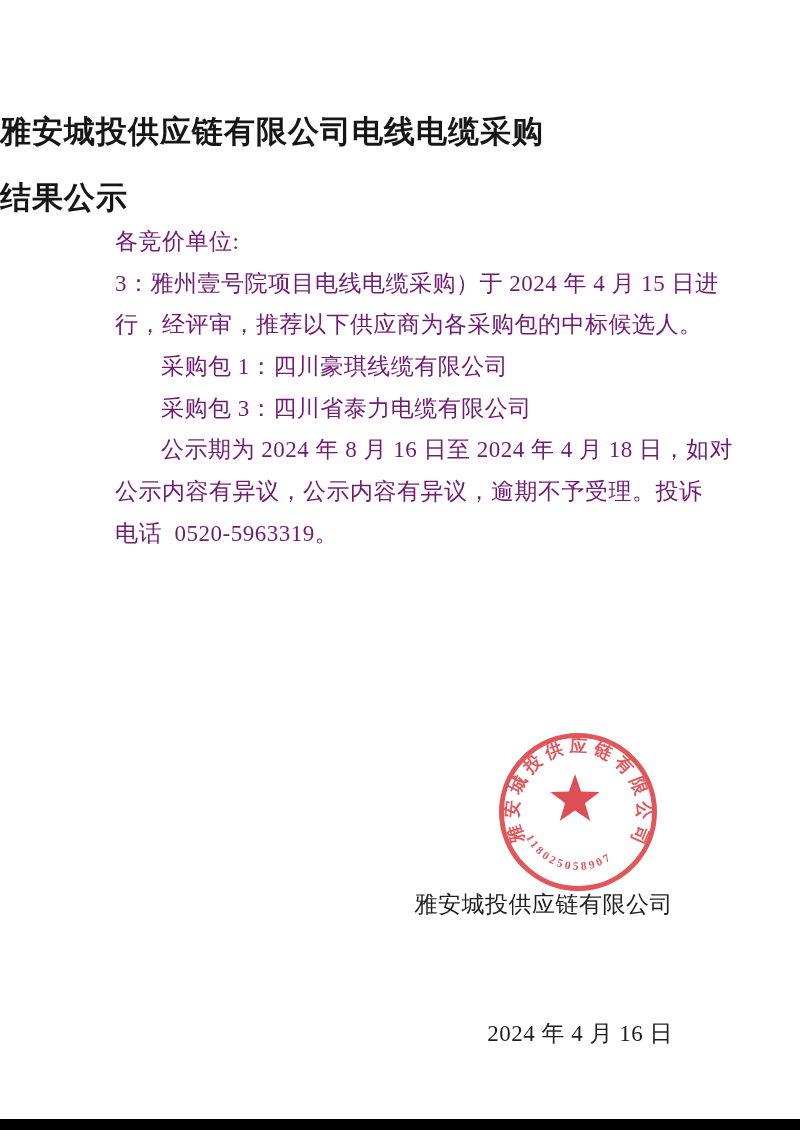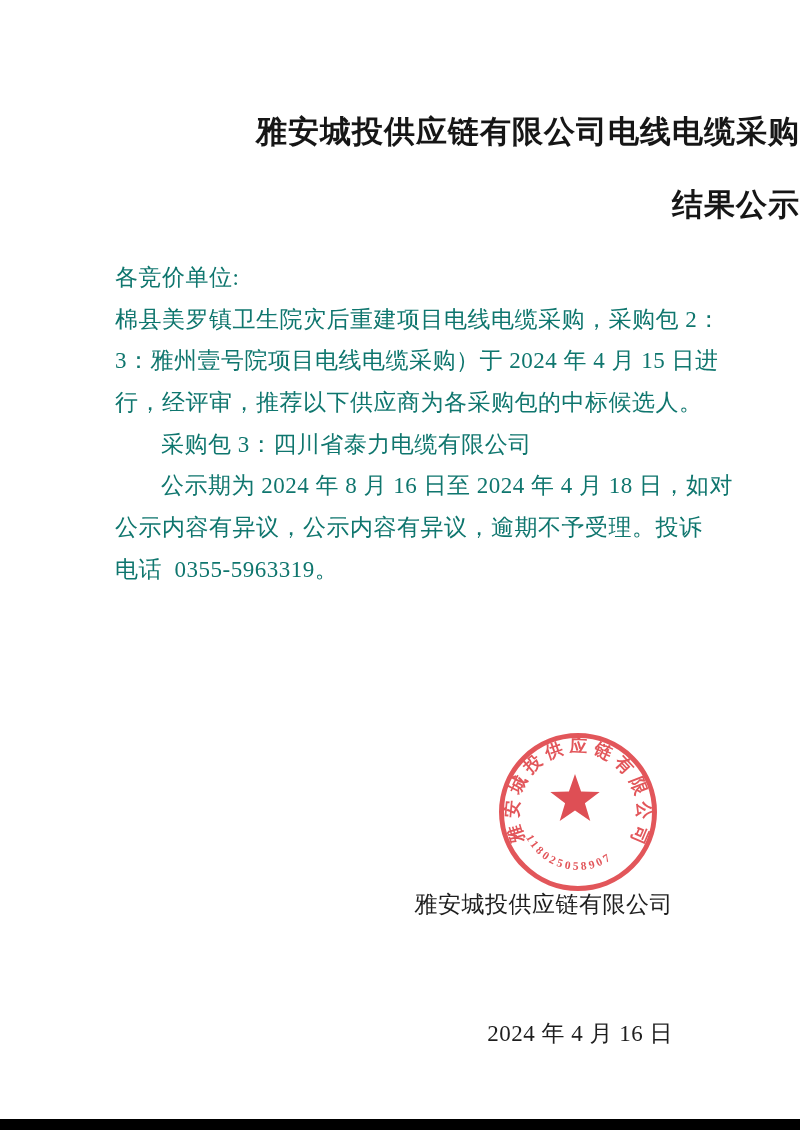--- a/index.html
+++ b/index.html
@@ -8,38 +8,37 @@
     background:#ffffff;
     font-family:"Liberation Serif","DejaVu Serif",serif;
     color:#1c1c1c;
     position:relative;
     overflow:hidden;
   }
   .page { position:absolute; inset:0; background:#ffffff; }
 
   .doc-title {
     position:absolute; left:0; width:800px;
-    text-align:right;
+    text-align:left;
     font-weight:bold;
     font-size:31px;
     letter-spacing:1px;
     color:#161616;
     white-space:pre;
   }
   .doc-title.line1 { top:111px; }
-  .doc-title.line2 { top:184px; }
+  .doc-title.line2 { top:177px; }
 
   .body-text {
     position:absolute;
     left:115px; top:221px;
     width:572px;
     font-size:23px;
     letter-spacing:0.5px;
-    color:#0f766e;
-    margin-top:36px;
+    color:#701a75;
   }
   .body-text .line {
     height:41.7px;
     line-height:41.7px;
     white-space:pre;
   }
   .body-text .line.indent { padding-left:46px; }
 
   .signature {
     position:absolute;
@@ -88,27 +87,27 @@
 <body>
 
 <div class="page">
 
   <div class="doc-title line1">雅安城投供应链有限公司电线电缆采购</div>
   <div class="doc-title line2">结果公示</div>
 
   <div class="body-text">
 
   <div class="line">各竞价单位:</div>
-      <div class="line">棉县美罗镇卫生院灾后重建项目电线电缆采购，采购包 2：</div>
       <div class="line">3：雅州壹号院项目电线电缆采购）于 2024 年 4 月 15 日进</div>
       <div class="line">行，经评审，推荐以下供应商为各采购包的中标候选人。</div>
+      <div class="line indent">采购包 1：四川豪琪线缆有限公司</div>
       <div class="line indent">采购包 3：四川省泰力电缆有限公司</div>
       <div class="line indent">公示期为 2024 年 8 月 16 日至 2024 年 4 月 18 日，如对</div>
       <div class="line">公示内容有异议，公示内容有异议，逾期不予受理。投诉</div>
-      <div class="line">电话  0355-5963319。</div>
+      <div class="line">电话  0520-5963319。</div>
     </div>
 
   <div class="signature">
     <div>雅安城投供应链有限公司</div>
     <div>2024 年 4 月 16 日</div>
   </div>
 
   <svg class="stamp" viewBox="0 0 180 180" xmlns="http://www.w3.org/2000/svg">
     <circle class="ring" cx="90" cy="90" r="76.5"></circle>
     <defs>

